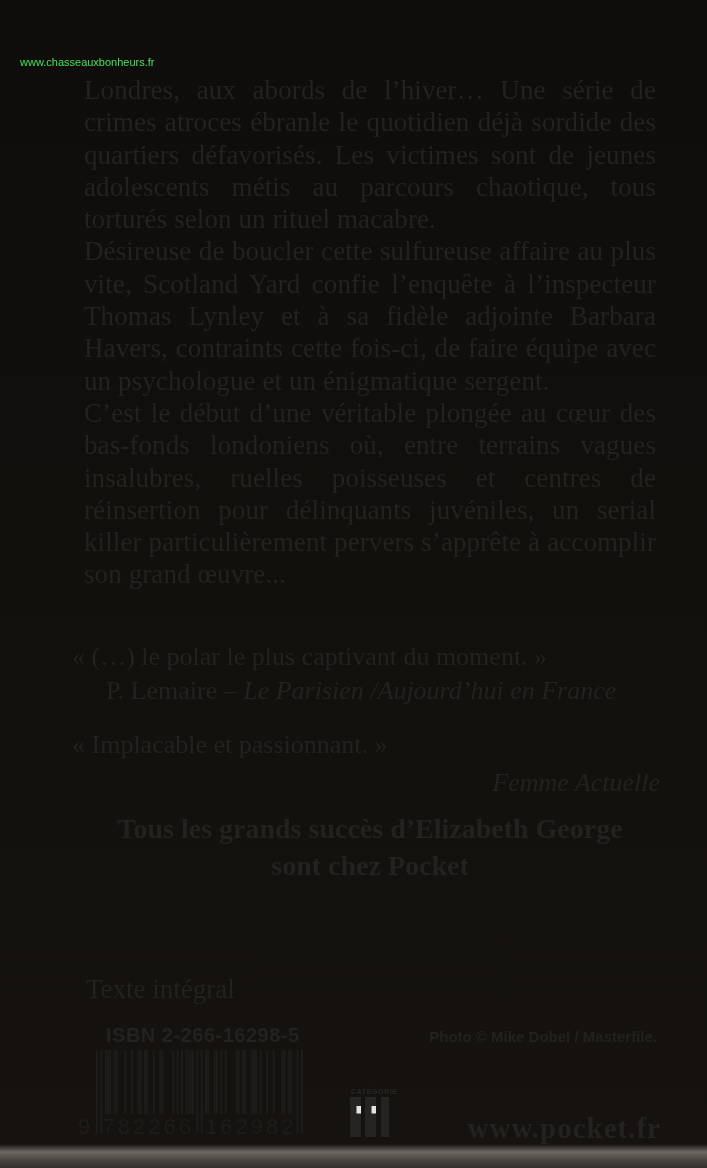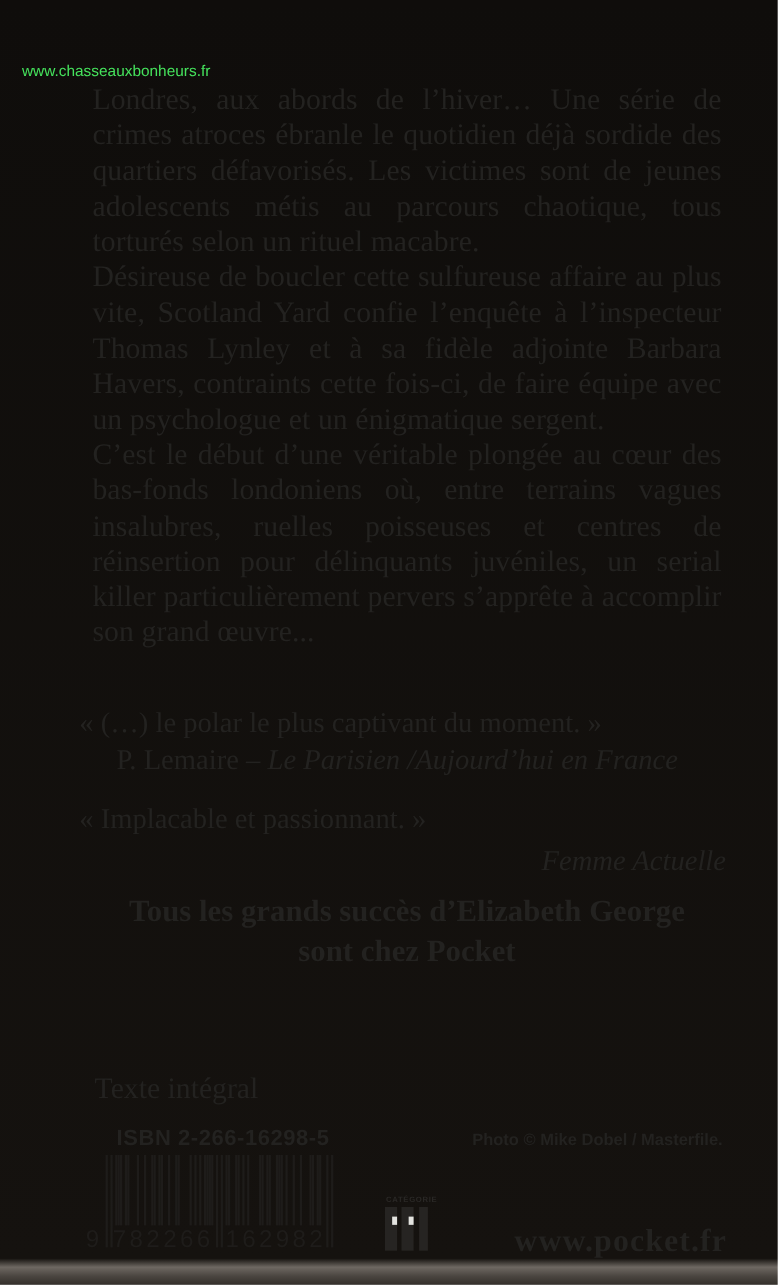--- a/index.html
+++ b/index.html
@@ -8,21 +8,21 @@
     background:linear-gradient(180deg,#0f0d0b 0px,#15120f 1144px,#6e6862 1152px,#4b4641 1160px,#332f2b 1168px);
     font-family:"Liberation Serif",serif;
   }
   .cover{
     position:absolute;inset:0;color:#232220;
     background:radial-gradient(130% 95% at 45% 30%, #ececе8 0%, #e7e7e3 0%, #e3e3df 55%, #d8d8d4 100%);
     clip-path:polygon(8px 11px, 707px 19px, 707px 1163px, 4px 1151px);
   }
   .watermark{
     position:absolute;left:20px;top:56px;
-    font-family:"Liberation Sans",sans-serif;font-size:14px;color:#45e25c;
+    font-family:"Liberation Sans",sans-serif;font-size:11px;color:#45e25c;
   }
   .blurb{position:absolute;left:84px;top:74px;width:572px;
     font-size:27px;line-height:32.3px;text-align:justify;letter-spacing:.1px;}
   .blurb p{margin:0;}
   .review{position:absolute;left:72px;width:588px;font-size:26px;line-height:34px;}
   .review p{margin:0;}
   .review-1{top:640px;}
   .review-1 .attr{padding-left:34px;}
   .review-2{top:728px;}
   .review-2 .attr{text-align:right;font-style:italic;margin-top:4px;}

